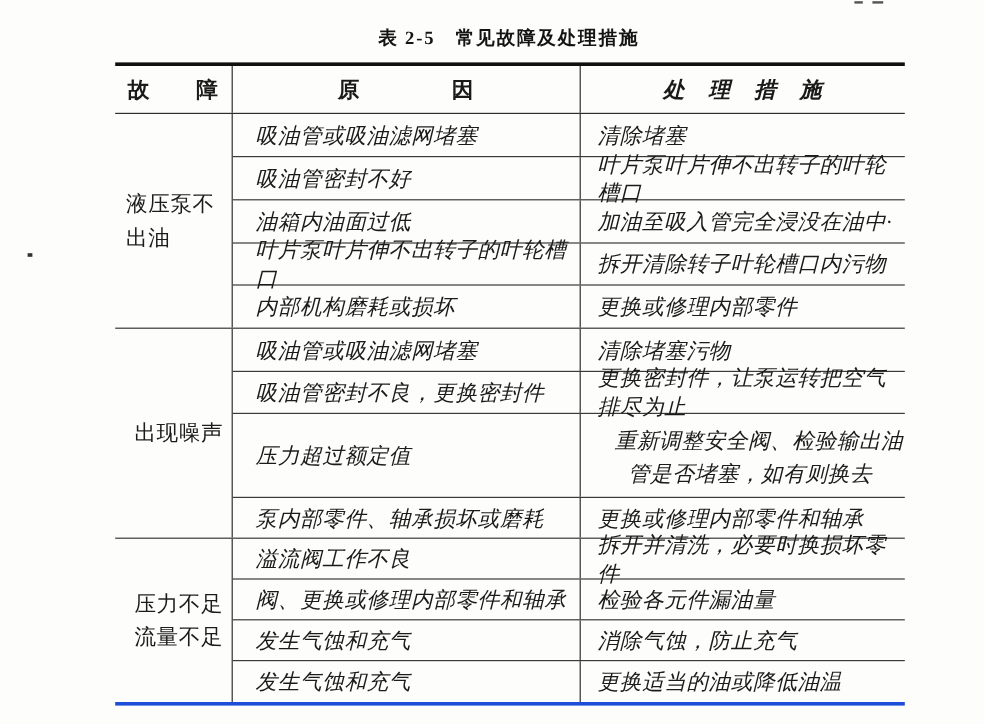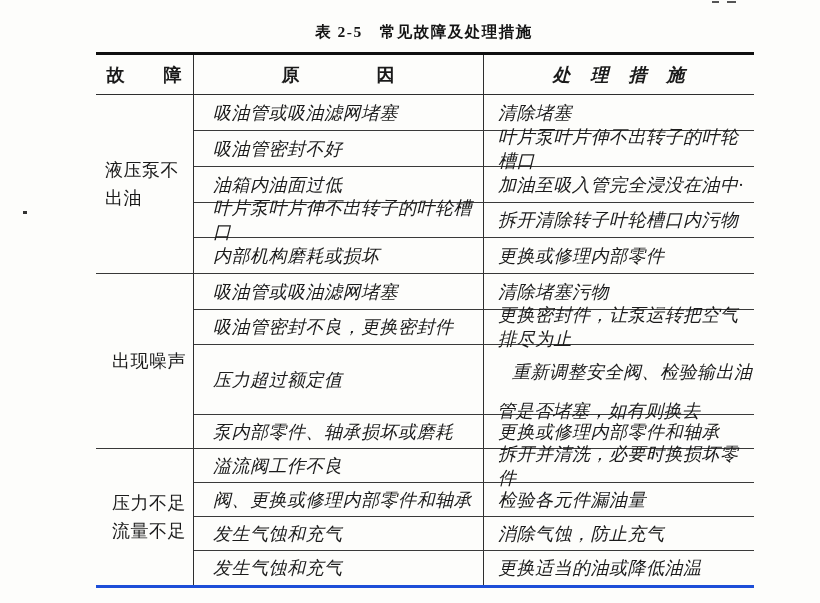--- a/index.html
+++ b/index.html
@@ -43,21 +43,21 @@
   .row:not(:last-child) { border-bottom:1px solid #3a3a3a; }
   .cause-cell {
     width:290px; border-right:1px solid #2e2e2e;
     display:flex; align-items:center; padding-left:19px; letter-spacing:0.5px;
   }
   .meas-cell {
     flex:1; display:flex; align-items:center; padding-left:14px; letter-spacing:0.5px;
   }
   .meas-cell.multiline {
     display:block; padding:8px 1px 0 13px;
-    line-height:39px; text-indent:15px;
+    line-height:28px; text-indent:15px;text-align:center;
   }
   .h36{height:36px} .h35{height:35px} .h34{height:34px} .h33{height:33px} .h70{height:70px}
   
   .speck { position:absolute; background:#333; }
   .speck-1 { left:23px; top:211px; width:4px; height:3px; }
   .speck-2 { left:712px; top:1px;  width:7px; height:2px; background:#555; }
   .speck-3 { left:727px; top:1px;  width:9px; height:2px; background:#555; }
 </style>
 </head>
 <body>

